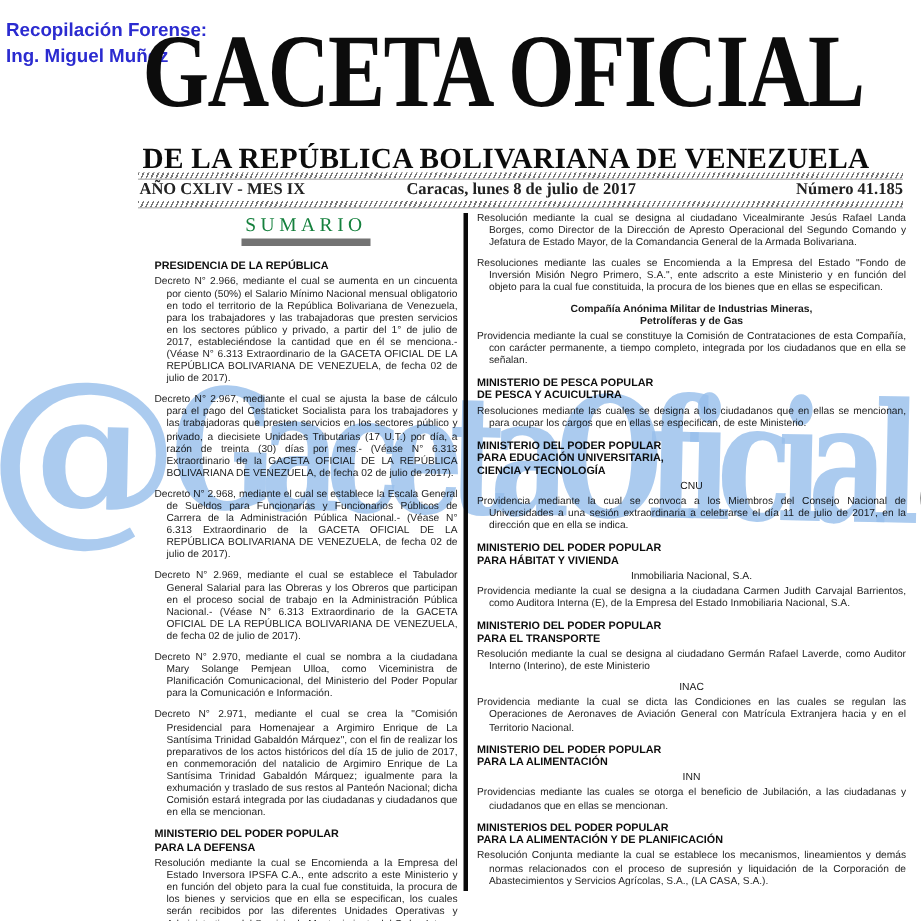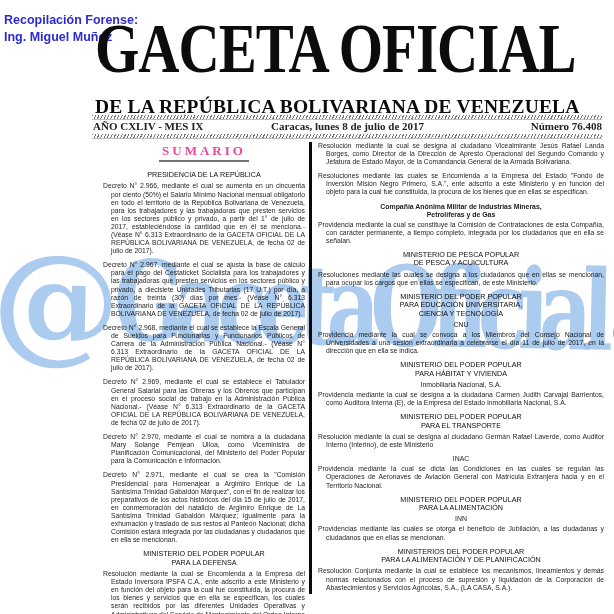--- a/index.html
+++ b/index.html
@@ -38,25 +38,25 @@
   .wm-main{display:inline-block;font-size:82px;color:rgba(152,191,235,0.82);letter-spacing:-10px;
            transform:scaleY(1.35);transform-origin:center 62%;}
   .wm-dot{font-size:42px;color:rgba(105,105,105,0.75);margin:0 2px 0 8px;}
 
   
   .col-left{position:absolute;left:103px;top:141px;width:202px;z-index:1;}
   .col-right{position:absolute;left:318px;top:142px;width:286px;z-index:1;}
   .divider{position:absolute;left:309px;top:142px;width:3px;height:452px;background:#0a0a0a;z-index:1;}
 
   .sumario-wrap{text-align:center;margin-bottom:9px;}
-  .sumario{display:inline-block;font-family:"Liberation Serif", serif;font-weight:bold;
-           font-size:13px;letter-spacing:3px;color:#ec4899;border-bottom:2px solid #737373;
+  .sumario{display:inline-block;font-family:"Liberation Serif", serif;font-weight:normal;
+           font-size:13px;letter-spacing:3px;color:#15803d;border-bottom:5px solid #737373;
            padding:0 3px 1px 3px;}
 
-  .sec-heading{font-size:7.2px;line-height:8.4px;font-weight:normal;text-align:center;color:#0e0e0e;
+  .sec-heading{font-size:7.2px;line-height:8.4px;font-weight:bold;text-align:left;color:#0e0e0e;
                margin:4px 0 3px 0;white-space:pre-line;}
   .org-heading{font-size:6.9px;line-height:8px;font-weight:normal;text-align:center;color:#1a1a1a;
                margin:3px 0 2px 0;white-space:pre-line;}
   .org-heading.strong{font-weight:bold;}
   .para{font-size:6.8px;line-height:8.1px;text-align:justify;color:#1f1f1f;
         margin:0 0 6px 0;padding-left:8px;text-indent:-8px;}
   .col-left .para{margin-bottom:6px;}
 </style>
 </head>
 <body>
@@ -70,21 +70,21 @@
 
   <div class="masthead">
     <div class="masthead-title">GACETA OFICIAL</div>
     <div class="masthead-sub">DE LA REPÚBLICA BOLIVARIANA DE VENEZUELA</div>
   </div>
 
   <div class="rule rule-top"></div>
   <div class="dateline">
     <span>AÑO CXLIV - MES IX</span>
     <span class="center">Caracas, lunes 8 de julio de 2017</span>
-    <span>Número 76.408</span>
+    <span>Número 41.185</span>
   </div>
   <div class="rule rule-bottom"></div>
 
   <div class="watermark">
     <span class="wm-at">@</span><span class="wm-main">GacetaOficial</span><span class="wm-dot">●</span>
   </div>
 
   <div class="divider"></div>
 
   <div class="col-left">

